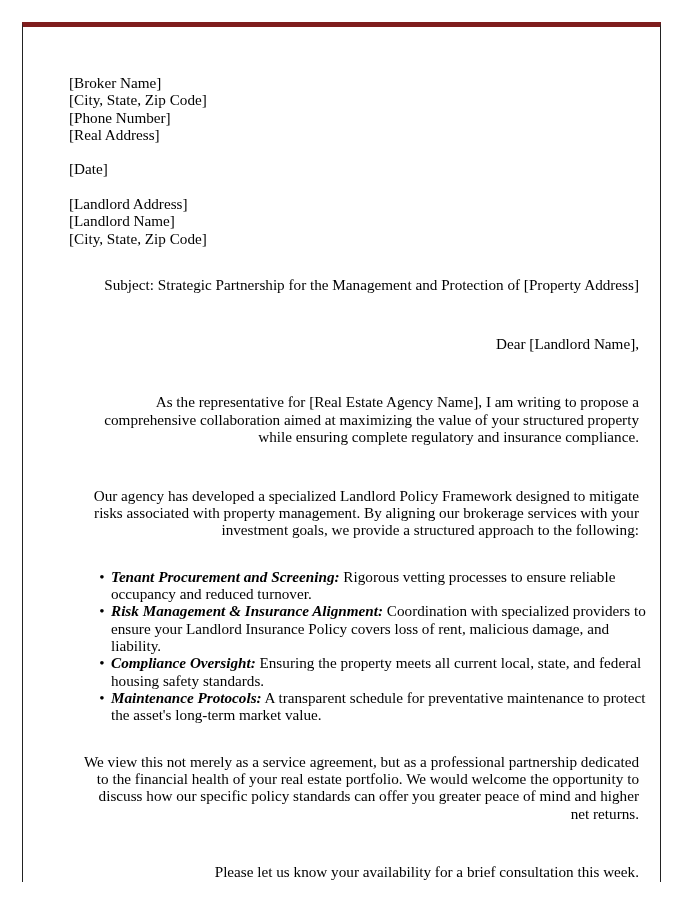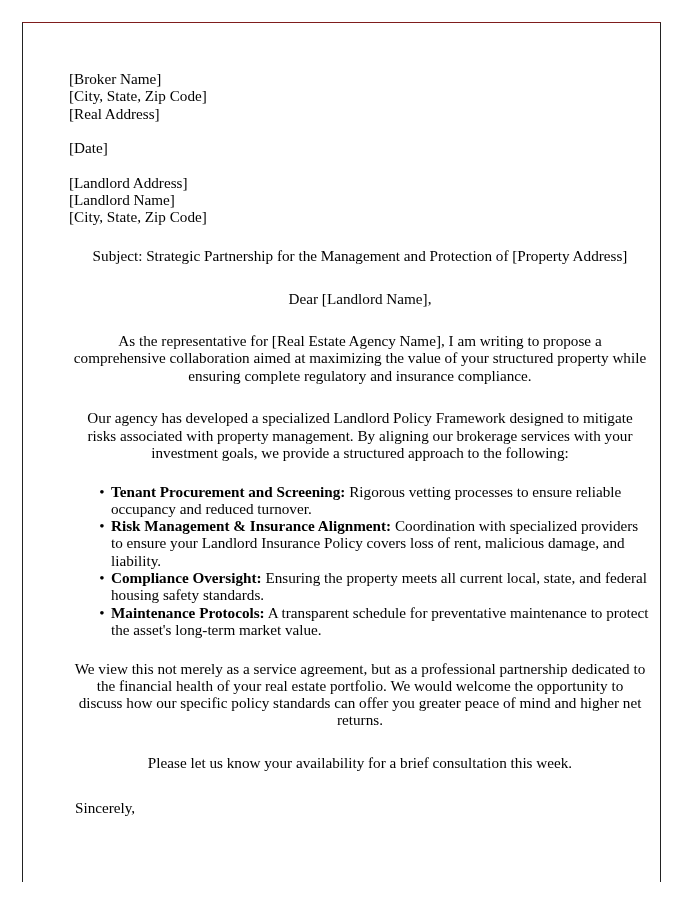--- a/index.html
+++ b/index.html
@@ -18,21 +18,21 @@
 
   
   .page-frame {
     position: absolute;
     left: 22px;
     top: 22px;
     width: 639px;
     height: 860px;
     border-left: 1px solid #222222;
     border-right: 1px solid #222222;
-    border-top: 1px solid #7f1d1d;
+    border-top: 5px solid #7f1d1d;
     border-bottom: none;
     box-sizing: border-box;
     background: #ffffff;
   }
 
   .letter {
     position: absolute;
     left: 46px;
     top: 47px;
     width: 582px;
@@ -49,22 +49,22 @@
   .recipient-block .line,
   .date-block .line {
     white-space: nowrap;
   }
 
   .gap {
     height: 17.3px;
   }
 
   p.para {
-    margin: 4px;
-    text-align: center;
+    margin: 12px;
+    text-align: right;
   }
 
   ul.benefits {
     margin: 0;
     padding: 0 0 0 42px;
     list-style: none;
   }
   ul.benefits li {
     position: relative;
     margin: 0 0 0 0;
@@ -75,34 +75,36 @@
     position: absolute;
     left: -14px;
     top: 0;
     width: 10px;
     text-align: center;
     font-size: 15.2px;
     line-height: 17.3px;
   }
   ul.benefits li .lead {
     font-weight: bold;
+    font-style: italic;
   }
   .closing-line {
     margin: 6px;
   }
 </style>
 </head>
 <body>
 
 <div class="page-frame">
   <div class="letter">
 
     <div class="sender-block">
       <div class="line">[Broker Name]</div>
       <div class="line">[City, State, Zip Code]</div>
+      <div class="line">[Phone Number]</div>
       <div class="line">[Real Address]</div>
     </div>
 
     <div class="gap"></div>
 
     <div class="date-block">
       <div class="line">[Date]</div>
     </div>
 
     <div class="gap"></div>

